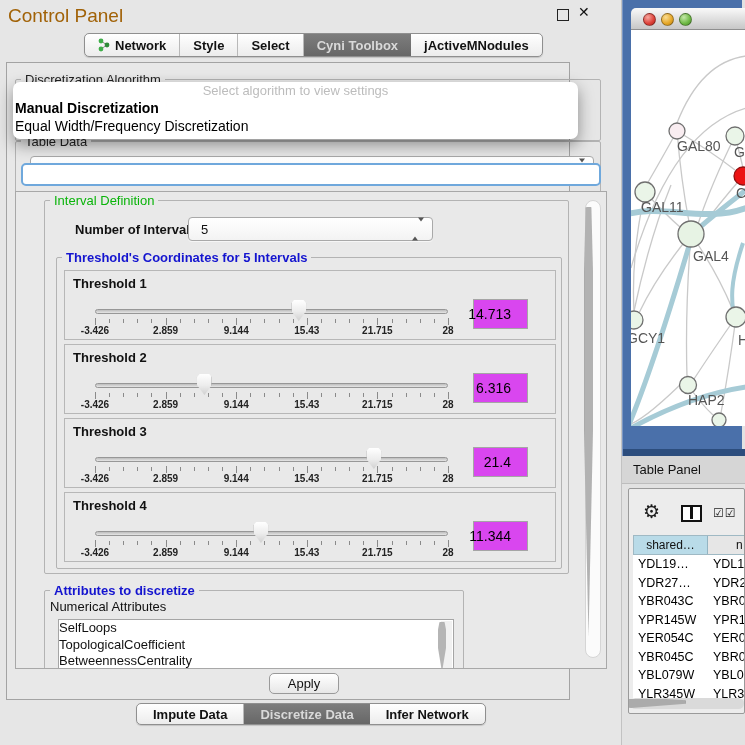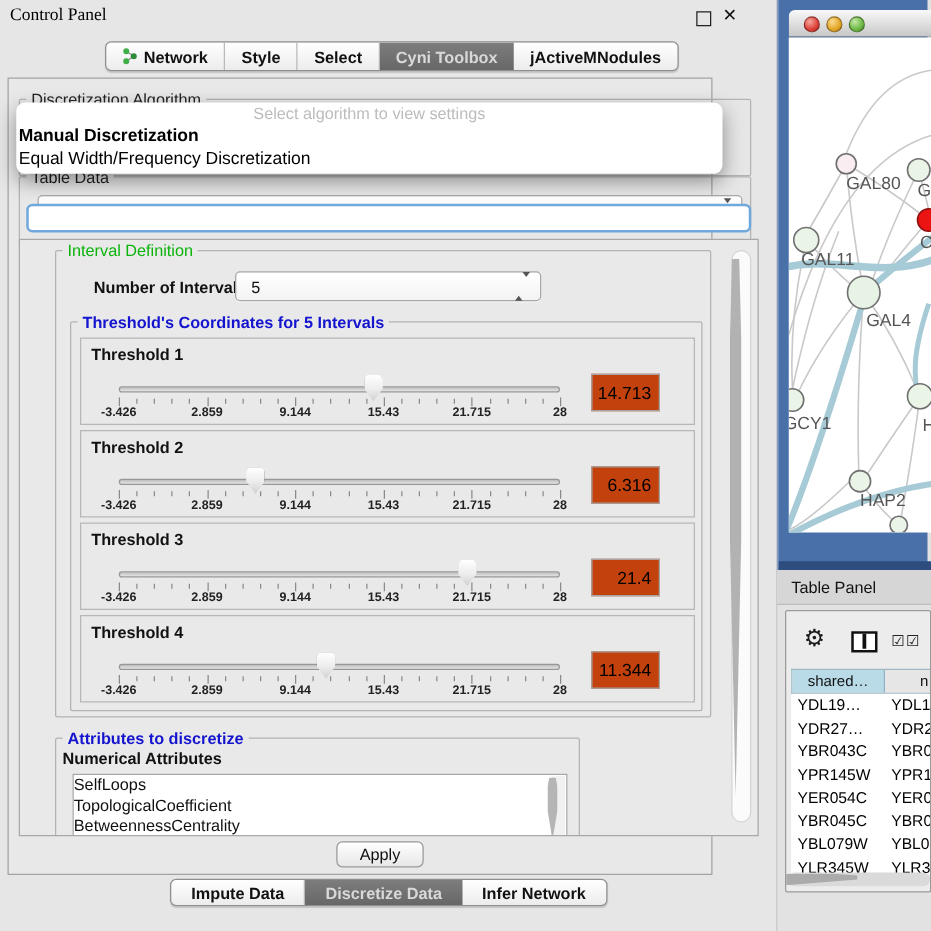--- a/index.html
+++ b/index.html
@@ -2,21 +2,21 @@
 <html><head>
 <meta charset="utf-8">
 <style>
   * { margin:0; padding:0; box-sizing:border-box; }
   html,body { width:745px; height:745px; overflow:hidden;
     font-family:"Liberation Sans","DejaVu Sans",sans-serif; background:#e4e4e4; }
 
   
   #control-panel { position:absolute; left:0; top:0; width:622px; height:745px;
     background:#e6e6e6; border-right:1px solid #c2c2c2; }
-  #cp-title { position:absolute; left:8px; top:5px; font-size:14px; color:#000000;font-family:Liberation Serif, serif; }
+  #cp-title { position:absolute; left:8px; top:5px; font-size:19px; color:#a16207; }
   #cp-float { position:absolute; left:557px; top:9px; width:12px; height:12px;
     border:1.5px solid #222; background:transparent; }
   #cp-close { position:absolute; left:578px; top:4px; font-size:14px; font-weight:bold; color:#111; }
 
   
   .tabstrip { position:absolute; display:inline-flex; height:24px;
     border:1px solid #8f8f8f; border-radius:5px; overflow:hidden;
     background:linear-gradient(#ffffff,#ececec); box-shadow:0 1px 1px rgba(0,0,0,.15); }
   .tabstrip .tab { display:flex; align-items:center; gap:5px; padding:0 13px;
     font-size:13px; font-weight:bold; color:#111; border-right:1px solid #b9b9b9; cursor:default; }
@@ -73,31 +73,31 @@
   .track { position:absolute; left:0; top:38px; width:100%; height:5px;
     background:linear-gradient(#bdbdbd,#e6e6e6); border:1px solid #979797; border-radius:3px; }
   .thumb { position:absolute; top:29px; width:15px; height:21px; transform:translateX(-50%);
     background:linear-gradient(180deg,#ffffff,#ececec 55%,#d0d0d0);
     clip-path:polygon(18% 0,82% 0,100% 15%,100% 52%,50% 100%,0 52%,0 15%);
     filter:drop-shadow(0 0 1px rgba(0,0,0,.6)); }
   .tick { position:absolute; width:1px; background:#8a8a8a; }
   .ticklabel { position:absolute; top:54px; transform:translateX(-50%);
     font-size:10px; font-weight:bold; color:#222; white-space:nowrap; }
   .thr-value { position:absolute; left:408px; top:28px; width:55px; height:30px;
-    background:#c2410c; border:1px solid #a5a5a5; font-size:14px; color:#000;
-    display:flex; align-items:center; justify-content:flex-end; padding-right:6px; }
+    background:#d946ef; border:1px solid #a5a5a5; font-size:14px; color:#000;
+    display:flex; align-items:center; justify-content:flex-end; padding-right:16px; }
 
   
   #attr-list { position:absolute; left:13px; top:28px; width:396px; height:58px;
     background:#fff; border:1px solid #a5a5a5; overflow:hidden; }
   #attr-list .item { font-size:13px; color:#111; line-height:16.5px; white-space:nowrap; }
   #attr-scroll { position:absolute; right:1px; top:1px; width:11px; height:54px; background:#f1f1f1; }
   #attr-scroll .thumb { position:absolute; left:1px; top:1px; width:8px; height:50px;
     background:#b5b5b5; border-radius:5px; }
-  #attr-subtitle { position:absolute; left:5px; top:8px; font-size:13px; font-weight:bold; color:#111; }
+  #attr-subtitle { position:absolute; left:5px; top:8px; font-size:13px; font-weight:normal; color:#111; }
 
   #apply-btn { position:absolute; left:262px; top:610px; width:70px; height:21px;
     background:linear-gradient(#ffffff,#e7e7e7); border:1px solid #9a9a9a; border-radius:5px;
     font-size:13px; color:#111; display:flex; align-items:center; justify-content:center; }
 
   
   #right-col { position:absolute; left:622px; top:0; width:123px; height:745px; background:#e2e2e2; }
   #net-window { position:absolute; left:0; top:0; width:120px; height:456px;
     background:linear-gradient(90deg,#5c7fb5,#44690f0) #4a70aa; background:#4a70aa;
     border-left:1px solid #7b97c4; }

